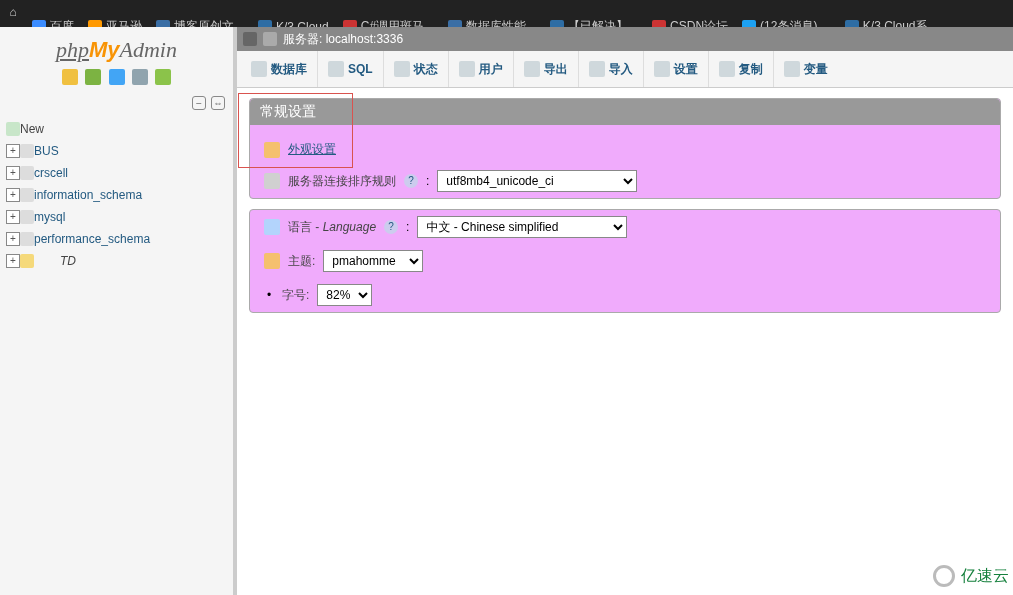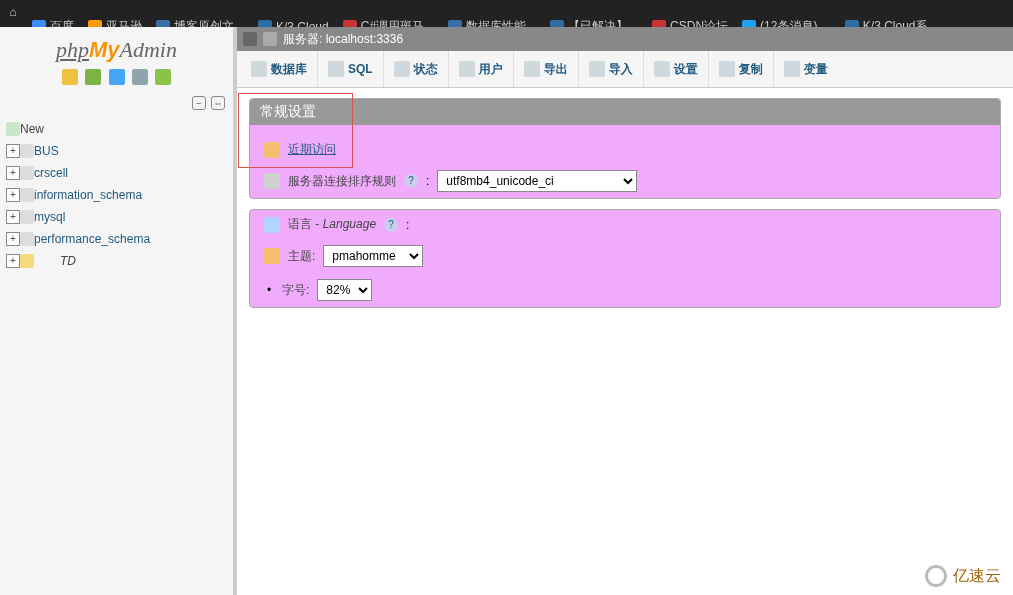--- a/index.html
+++ b/index.html
@@ -39,21 +39,21 @@
 .panel { margin:10px 12px; border:1px solid #aaa; border-radius:4px; background:#f0abfc; }
 .panel.hl { position:relative; }
 .panel h3 { background:#999; color:#fff; font-size:14px; border-radius:4px 4px 0 0; padding:4px 10px; font-weight:normal; margin-bottom:10px; }
 .field { display:flex; align-items:center; padding:6px 14px; gap:8px; }
 .field .fi { width:16px; height:16px; background:#d0d0d0; border-radius:2px; }
 .field .fl { color:#444; }
 .field .lnk { color:#235a81; }
 .field .help { width:14px; height:14px; border-radius:50%; background:#cce; color:#235a81; font-size:10px; text-align:center; line-height:14px; }
 select { border:1px solid #888; height:22px; background:#fff; padding:0 4px; min-width:120px; }
 .highlight-box { position:absolute; border:1px solid #d9534f; pointer-events:none; }
-.watermark { position:fixed; right:12px; bottom:8px; color:#a16207; display:flex; align-items:center; gap:6px; }
+.watermark { position:fixed; right:4px; bottom:8px; color:#15803d; display:flex; align-items:center; gap:6px; }
 .watermark .c1 { width:22px; height:22px; border:3px solid #bbb; border-radius:50%; }
 </style>
 </head>
 <body>
 
 <div class="browser-tabs">
   <div class="home">⌂</div>
   <div class="tab">
       <span class="ticon" style="background:#3b8cff"></span>
       <span>百度</span>
@@ -192,36 +192,37 @@
       <div class="mt sep">
           <span class="mi"></span>
           <span>变量</span>
         </div>
     </div>
 
     <div class="panel hl">
       <h3>常规设置</h3>
       <div class="field">
         <span class="fi" style="background:#f5c06e"></span>
-        <a href="#" class="lnk">近期访问</a>
+        <a href="#" class="lnk">外观设置</a>
       </div>
       <div class="field">
         <span class="fi"></span>
         <span class="fl">服务器连接排序规则</span>
         <span class="help">?</span>:
         <select style="min-width:200px"><option>utf8mb4_unicode_ci</option></select>
       </div>
       <div class="highlight-box" style="left:-12px; top:-6px; width:115px; height:75px;"></div>
     </div>
 
     <div class="panel">
       <div class="field">
         <span class="fi" style="background:#b3d4fc"></span>
         <span class="fl"><span>语言 - </span><i>Language</i></span>
         <span class="help">?</span>:
+        <select style="min-width:210px"><option>中文 - Chinese simplified</option></select>
       </div>
       <div class="field">
         <span class="fi" style="background:#f5c06e"></span>
         <span class="fl">主题:</span>
         <select style="min-width:100px"><option>pmahomme</option></select>
       </div>
       <div class="field">
         <span style="width:10px;text-align:center">•</span>
         <span class="fl">字号:</span>
         <select style="min-width:55px"><option>82%</option></select>

